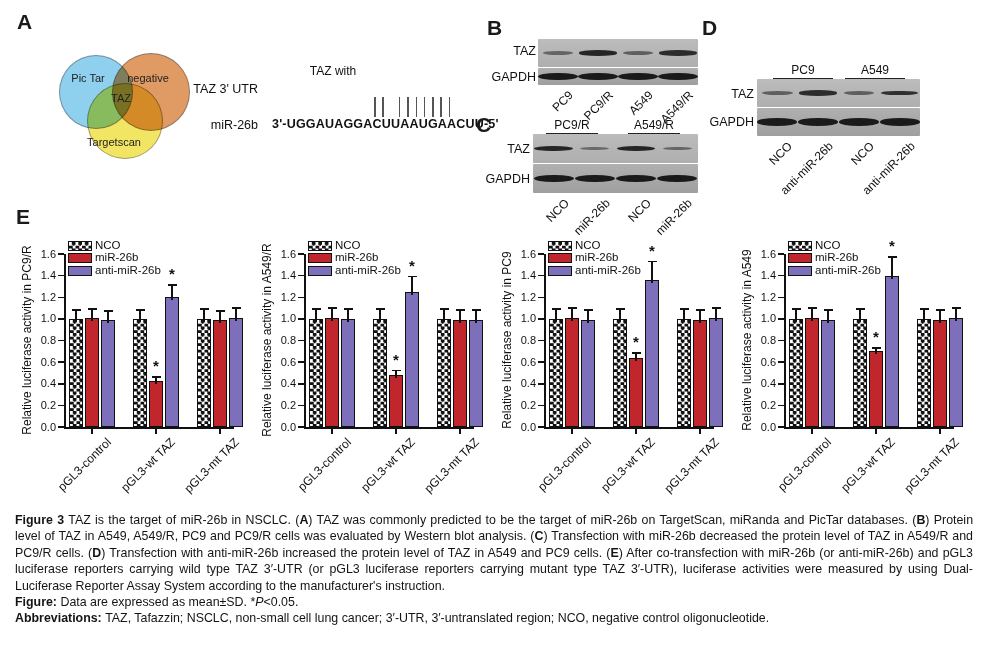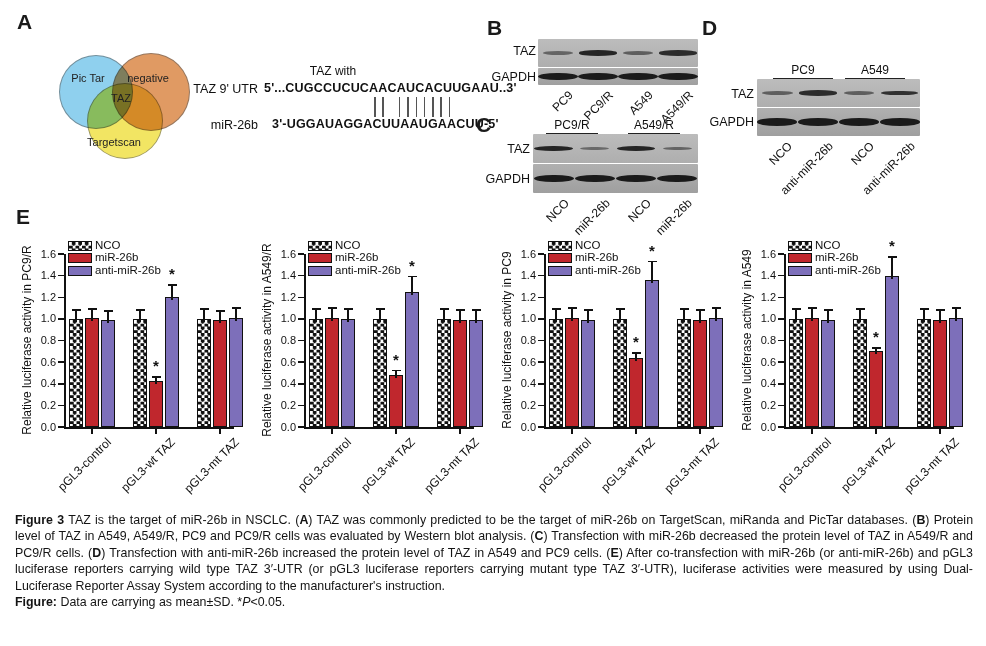--- a/index.html
+++ b/index.html
@@ -56,22 +56,21 @@
 
   <div class="venn-circle" style="left:59px;top:55px;width:72px;height:72px;background:#8fd0ee;"></div>
   <div class="venn-circle" style="left:112px;top:53px;width:76px;height:76px;background:#e09a63;"></div>
   <div class="venn-circle" style="left:87px;top:83px;width:74px;height:74px;background:#f2e563;"></div>
   <div class="venn-label" style="left:88px;top:78px;">Pic Tar</div>
   <div class="venn-label" style="left:148px;top:78px;">negative</div>
   <div class="venn-label" style="left:121px;top:98px;">TAZ</div>
   <div class="venn-label" style="left:114px;top:142px;">Targetscan</div>
 
   <div class="seq-title" style="left:333px;top:64px;">TAZ with</div>
-  <div class="seq-label" style="left:180px;top:82px;width:78px;">TAZ 9' UTR</div>
-  <div class="seq" style="left:264px;top:81px;">5'...CUGCCUCUCAACAUCACUUGAAU..3'</div>
+  <div class="seq-label" style="left:180px;top:82px;width:78px;">TAZ 3' UTR</div>
   <div class="abs" id="match-lines" style="left:374px;top:97px;height:20px;">
       <div class="match-bar" style="left: 0px;"></div>
       <div class="match-bar" style="left: 8.3px;"></div>
       <div class="match-bar" style="left: 24.9px;"></div>
       <div class="match-bar" style="left: 33.2px;"></div>
       <div class="match-bar" style="left: 41.5px;"></div>
       <div class="match-bar" style="left: 49.8px;"></div>
       <div class="match-bar" style="left: 58.1px;"></div>
       <div class="match-bar" style="left: 66.4px;"></div>
       <div class="match-bar" style="left: 74.7px;"></div>
@@ -396,15 +395,16 @@
       <div class="legend-sw bar-nco" style="left: 68px; top: 13px;"></div>
       <div class="legend-row" style="left: 95px; top: 11px;">NCO</div>
       <div class="legend-sw bar-mir" style="left: 68px; top: 25.4px;"></div>
       <div class="legend-row" style="left: 95px; top: 23.4px;">miR-26b</div>
       <div class="legend-sw bar-anti" style="left: 68px; top: 37.8px;"></div>
       <div class="legend-row" style="left: 95px; top: 35.8px;">anti-miR-26b</div>
     </div>
 
   <div id="caption">
     <p id="cap-main"><b>Figure 3 </b><span>TAZ is the target of miR-26b in NSCLC. (</span><b>A</b><span>) TAZ was commonly predicted to be the target of miR-26b on TargetScan, miRanda and PicTar databases. (</span><b>B</b><span>) Protein level of TAZ in A549, A549/R, PC9 and PC9/R cells was evaluated by Western blot analysis. (</span><b>C</b><span>) Transfection with miR-26b decreased the protein level of TAZ in A549/R and PC9/R cells. (</span><b>D</b><span>) Transfection with anti-miR-26b increased the protein level of TAZ in A549 and PC9 cells. (</span><b>E</b><span>) After co-transfection with miR-26b (or anti-miR-26b) and pGL3 luciferase reporters carrying wild type TAZ 3′-UTR (or pGL3 luciferase reporters carrying mutant type TAZ 3′-UTR), luciferase activities were measured by using Dual-Luciferase Reporter Assay System according to the manufacturer's instruction.</span></p>
-    <p id="cap-notes"><b>Figure: </b><span>Data are carrying as mean±SD. *</span><i>P</i><span>&lt;0.05.</span></p>
+    <p id="cap-notes"><b>Figure: </b><span>Data are expressed as mean±SD. *</span><i>P</i><span>&lt;0.05.</span></p>
+    <p id="cap-abbrev"><b>Abbreviations: </b><span>TAZ, Tafazzin; NSCLC, non-small cell lung cancer; 3′-UTR, 3′-untranslated region; NCO, negative control oligonucleotide.</span></p>
   </div>
 </div>
 
 </body></html>

